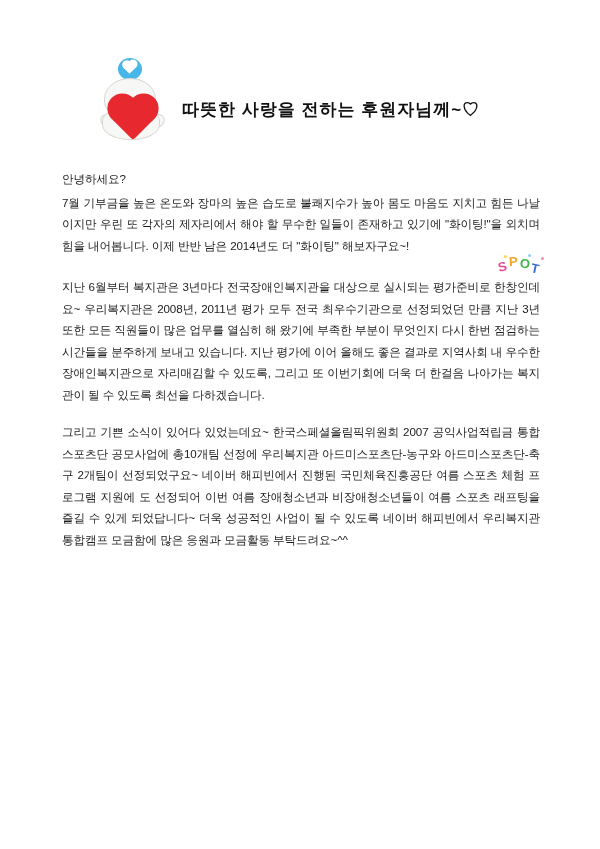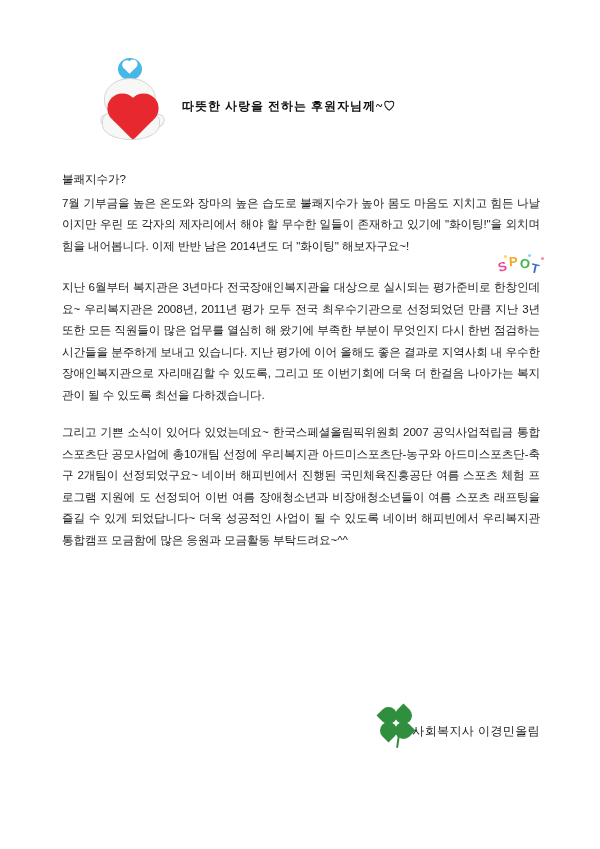--- a/index.html
+++ b/index.html
@@ -149,26 +149,26 @@
     border-radius: 50%;
     top: 56px;
   }
   .arm.left { left: 4px; transform: rotate(25deg); }
   .arm.right { left: 52px; transform: rotate(-25deg); }
 
   .header-title {
     position: absolute;
     left: 182px;
     top: 40px;
-    font-size: 12px;
+    font-size: 17px;
     font-weight: bold;
     letter-spacing: 1px;
     color: #111;
     white-space: nowrap;
-    font-family: Liberation Serif, serif;
+    font-family: Liberation Sans, sans-serif;
   }
 
   
   .content {
     position: absolute;
     left: 62px;
     top: 168px;
     width: 478px;
   }
   .para {
@@ -278,45 +278,35 @@
         <div class="blush right"></div>
       </div>
       <div class="big-heart"></div>
     </div>
 
     <div class="header-title">따뜻한 사랑을 전하는 후원자님께~♡</div>
   </div>
 
   <div class="content">
 
-    <p class="para greet">불쾌지수가?</p>
+    <p class="para greet">안녕하세요?</p>
 
     <div style="position:relative;">
       <p class="para first-block">7월 기부금을 높은 온도와 장마의 높은 습도로 불쾌지수가 높아 몸도 마음도 지치고 힘든 나날이지만 우린 또 각자의 제자리에서 해야 할 무수한 일들이 존재하고 있기에 "화이팅!"을 외치며 힘을 내어봅니다.  이제 반반 남은 2014년도 더 "화이팅" 해보자구요~!</p>
       <div class="sparkle">
         <span class="sp sp1">S</span>
         <span class="sp sp2">P</span>
         <span class="sp sp3">O</span>
         <span class="sp sp4">T</span>
         <span class="sp-dot a"></span>
         <span class="sp-dot b"></span>
         <span class="sp-dot c"></span>
       </div>
     </div>
 
     <p class="para">지난 6월부터 복지관은 3년마다 전국장애인복지관을 대상으로 실시되는 평가준비로 한창인데요~ 우리복지관은 2008년, 2011년 평가 모두 전국 최우수기관으로 선정되었던 만큼 지난 3년 또한 모든 직원들이 많은 업무를 열심히 해 왔기에 부족한 부분이 무엇인지 다시 한번 점검하는 시간들을 분주하게 보내고 있습니다. 지난 평가에 이어 올해도 좋은 결과로 지역사회 내 우수한 장애인복지관으로 자리매김할 수 있도록, 그리고 또 이번기회에 더욱 더 한걸음 나아가는 복지관이 될 수 있도록 최선을 다하겠습니다.</p>
 
     <p class="para">그리고 기쁜 소식이 있어다 있었는데요~ 한국스페셜올림픽위원회 2007 공익사업적립금 통합스포츠단 공모사업에 총10개팀 선정에 우리복지관 아드미스포츠단-농구와 아드미스포츠단-축구 2개팀이 선정되었구요~ 네이버 해피빈에서 진행된 국민체육진흥공단 여름 스포츠 체험 프로그램 지원에 도 선정되어 이번 여름 장애청소년과 비장애청소년들이 여름 스포츠 래프팅을 즐길 수 있게 되었답니다~ 더욱 성공적인 사업이 될 수 있도록 네이버 해피빈에서 우리복지관 통합캠프 모금함에 많은 응원과 모금활동 부탁드려요~^^</p>
 
   </div>
 
-  <div class="signature">
-    <div class="clover">
-      <div class="leaf l1"></div>
-      <div class="leaf l2"></div>
-      <div class="leaf l3"></div>
-      <div class="leaf l4"></div>
-      <div class="stem"></div>
-    </div>
-    <div class="sign-text">사회복지사 이경민올림</div>
-  </div>
 
 </div>
 
 </body></html>

